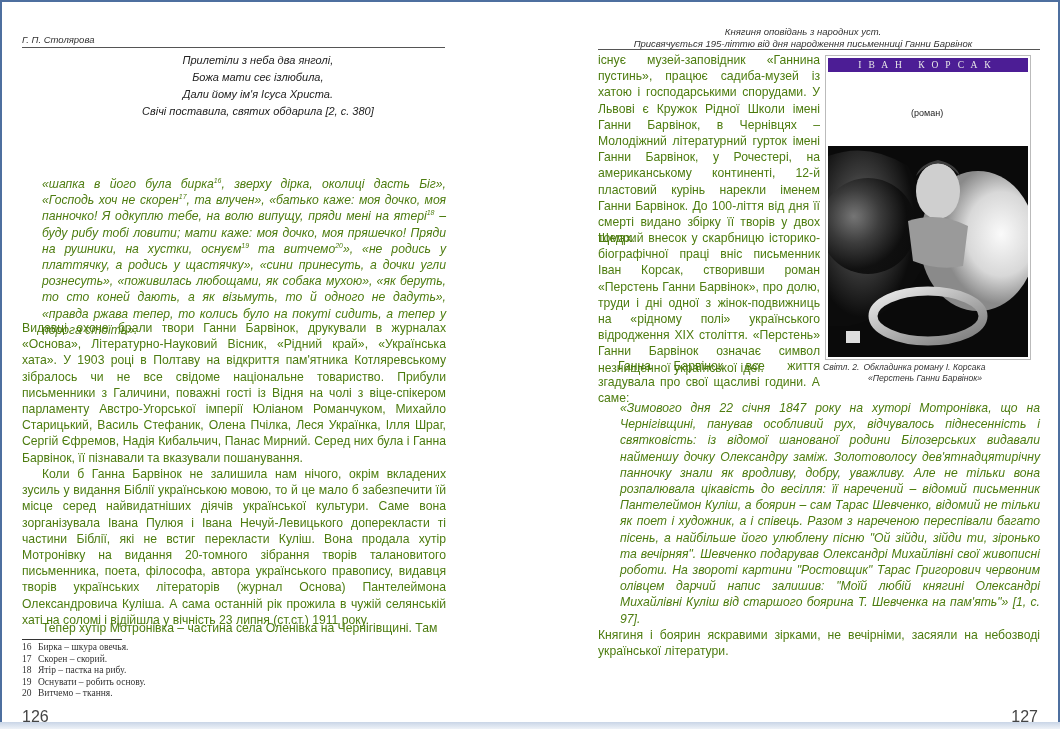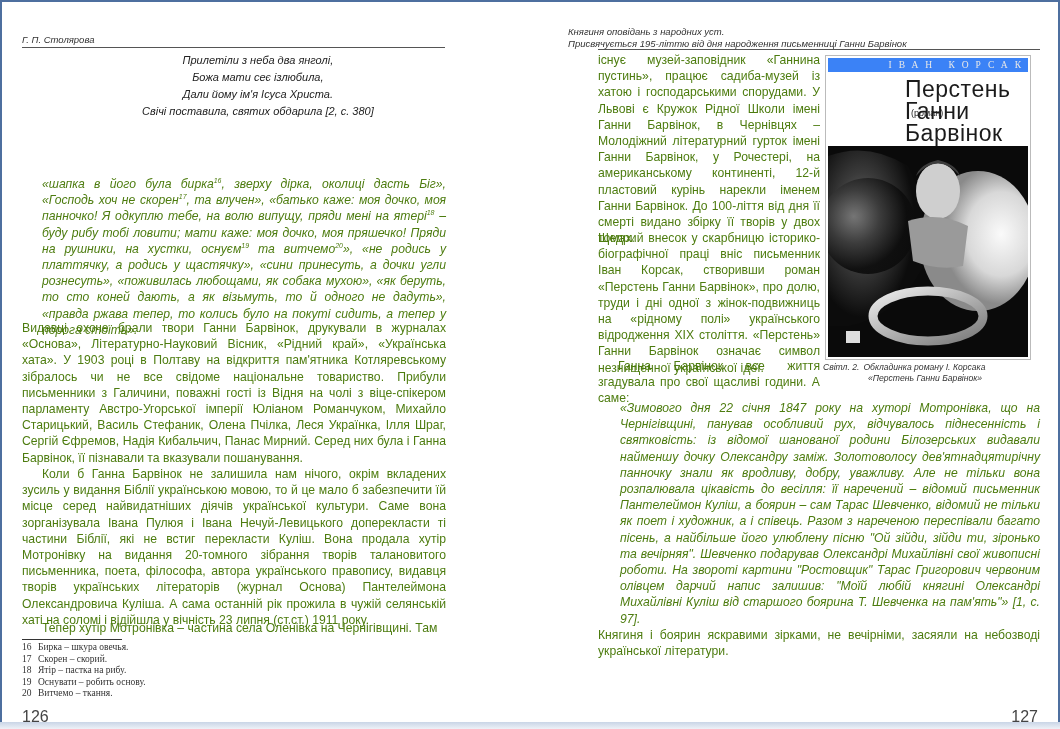--- a/index.html
+++ b/index.html
@@ -21,21 +21,21 @@
   }
   .page { position:absolute; top:0; height:725px; }
   .page-left { left:0; width:530px; }
   .page-right { left:530px; width:530px; }
 
   .run-head {
     position:absolute; font-style:italic; font-size:9.5px; color:#333;
   }
   .left-head { left:22px; top:34px; }
   .left-rule { position:absolute; left:22px; top:47px; width:423px; height:1px; background:#555; }
-  .right-head { right:22px; top:26px; text-align:left; line-height:12px; width:470px; }
+  .right-head { right:22px; top:26px; text-align:center; line-height:12px; width:470px; }
   .right-rule { position:absolute; left:68px; top:49px; width:442px; height:1px; background:#555; }
 
   .poem {
     position:absolute; left:142px; top:52px;
     font-style:italic; font-size:11px; line-height:17px; color:#222;text-align:center;
   }
   .txt {
     position:absolute; font-size:12.2px; line-height:16.2px; text-align:justify; color:#4d7c0f;
   }
   .txt.it { font-style:italic; }
@@ -50,23 +50,23 @@
   .footnotes div span.num { display:inline-block; width:16px; }
   .page-num { position:absolute; top:708px; font-size:16px; color:#444; }
   .pn-left { left:22px; }
   .pn-right { right:22px; }
 
   .cover {
     position:absolute; left:825px; top:55px; width:204px; height:303px;
     background:#fff; border:1px solid #bbb; overflow:hidden;
   }
   .cover-band {
-    position:absolute; left:2px; top:2px; width:200px; height:14px; background:#3b82f6;
+    position:absolute; left:2px; top:2px; width:200px; height:14px; background:#4c1d95;
     color:#e8e8e8; font-family:"Liberation Serif", serif; font-size:9.5px;
-    letter-spacing:7px; text-align:right; line-height:14px;
+    letter-spacing:7px; text-align:center; line-height:14px;
   }
   .cover-title {
     position:absolute; left:79px; top:22px; font-size:23px; line-height:22px; color:#1b1b1b;
     letter-spacing:0.5px;
   }
   .cover-sub { position:absolute; left:43px; top:52px; font-size:9px; color:#222;padding-left:42px; }
   .cover-art { position:absolute; left:2px; top:90px; width:200px; height:211px; }
   .caption {
     position:absolute; left:823px; top:362px; font-style:italic; font-size:8.6px; line-height:10.5px; color:#333;
   }
@@ -126,25 +126,20 @@
 
   <div class="txt it" style="left:90px; top:400px; width:420px;">«Зимового дня 22 січня 1847 року на хуторі Мотронівка, що на Чернігівщині, панував особливий рух, відчувалось піднесенність і святковість: із відомої шанованої родини Білозерських видавали найменшу дочку Олександру заміж. Золотоволосу дев'ятнадцятирічну панночку знали як вродливу, добру, уважливу. Але не тільки вона розпалювала цікавість до весілля: її наречений – відомий письменник Пантелеймон Куліш, а боярин – сам Тарас Шевченко, відомий не тільки як поет і художник, а і співець. Разом з нареченою переспівали багато пісень, а найбільше його улюблену пісню "Ой зійди, зійди ти, зіронько та вечірняя". Шевченко подарував Олександрі Михайлівні свої живописні роботи. На звороті картини "Ростовщик" Тарас Григорович червоним олівцем дарчий напис залишив: "Моїй любій княгині Олександрі Михайлівні Куліш від старшого боярина Т. Шевченка на пам'ять"» [1, с. 97].</div>
 
   <div class="txt" style="left:68px; top:627px; width:442px;">Княгиня і боярин яскравими зірками, не вечірніми, засяяли на небозводі української літератури.</div>
 
   <div class="page-num pn-right">127</div>
 </div>
 
 <div class="cover">
   <div class="cover-band">ІВАН КОРСАК</div>
-  <div class="cover-title">
-    <div>Перстень</div>
-    <div>Ганни</div>
-    <div>Барвінок</div>
-  </div>
   <div class="cover-sub">(роман)</div>
   <svg class="cover-art" viewBox="0 0 200 211">
     <defs>
       <radialGradient id="darkFlower" cx="35%" cy="40%" r="55%">
         <stop offset="0%" stop-color="#777"></stop>
         <stop offset="50%" stop-color="#3a3a3a"></stop>
         <stop offset="100%" stop-color="#0c0c0c"></stop>
       </radialGradient>
       <radialGradient id="lightFlower" cx="70%" cy="45%" r="50%">
         <stop offset="0%" stop-color="#fafafa"></stop>

